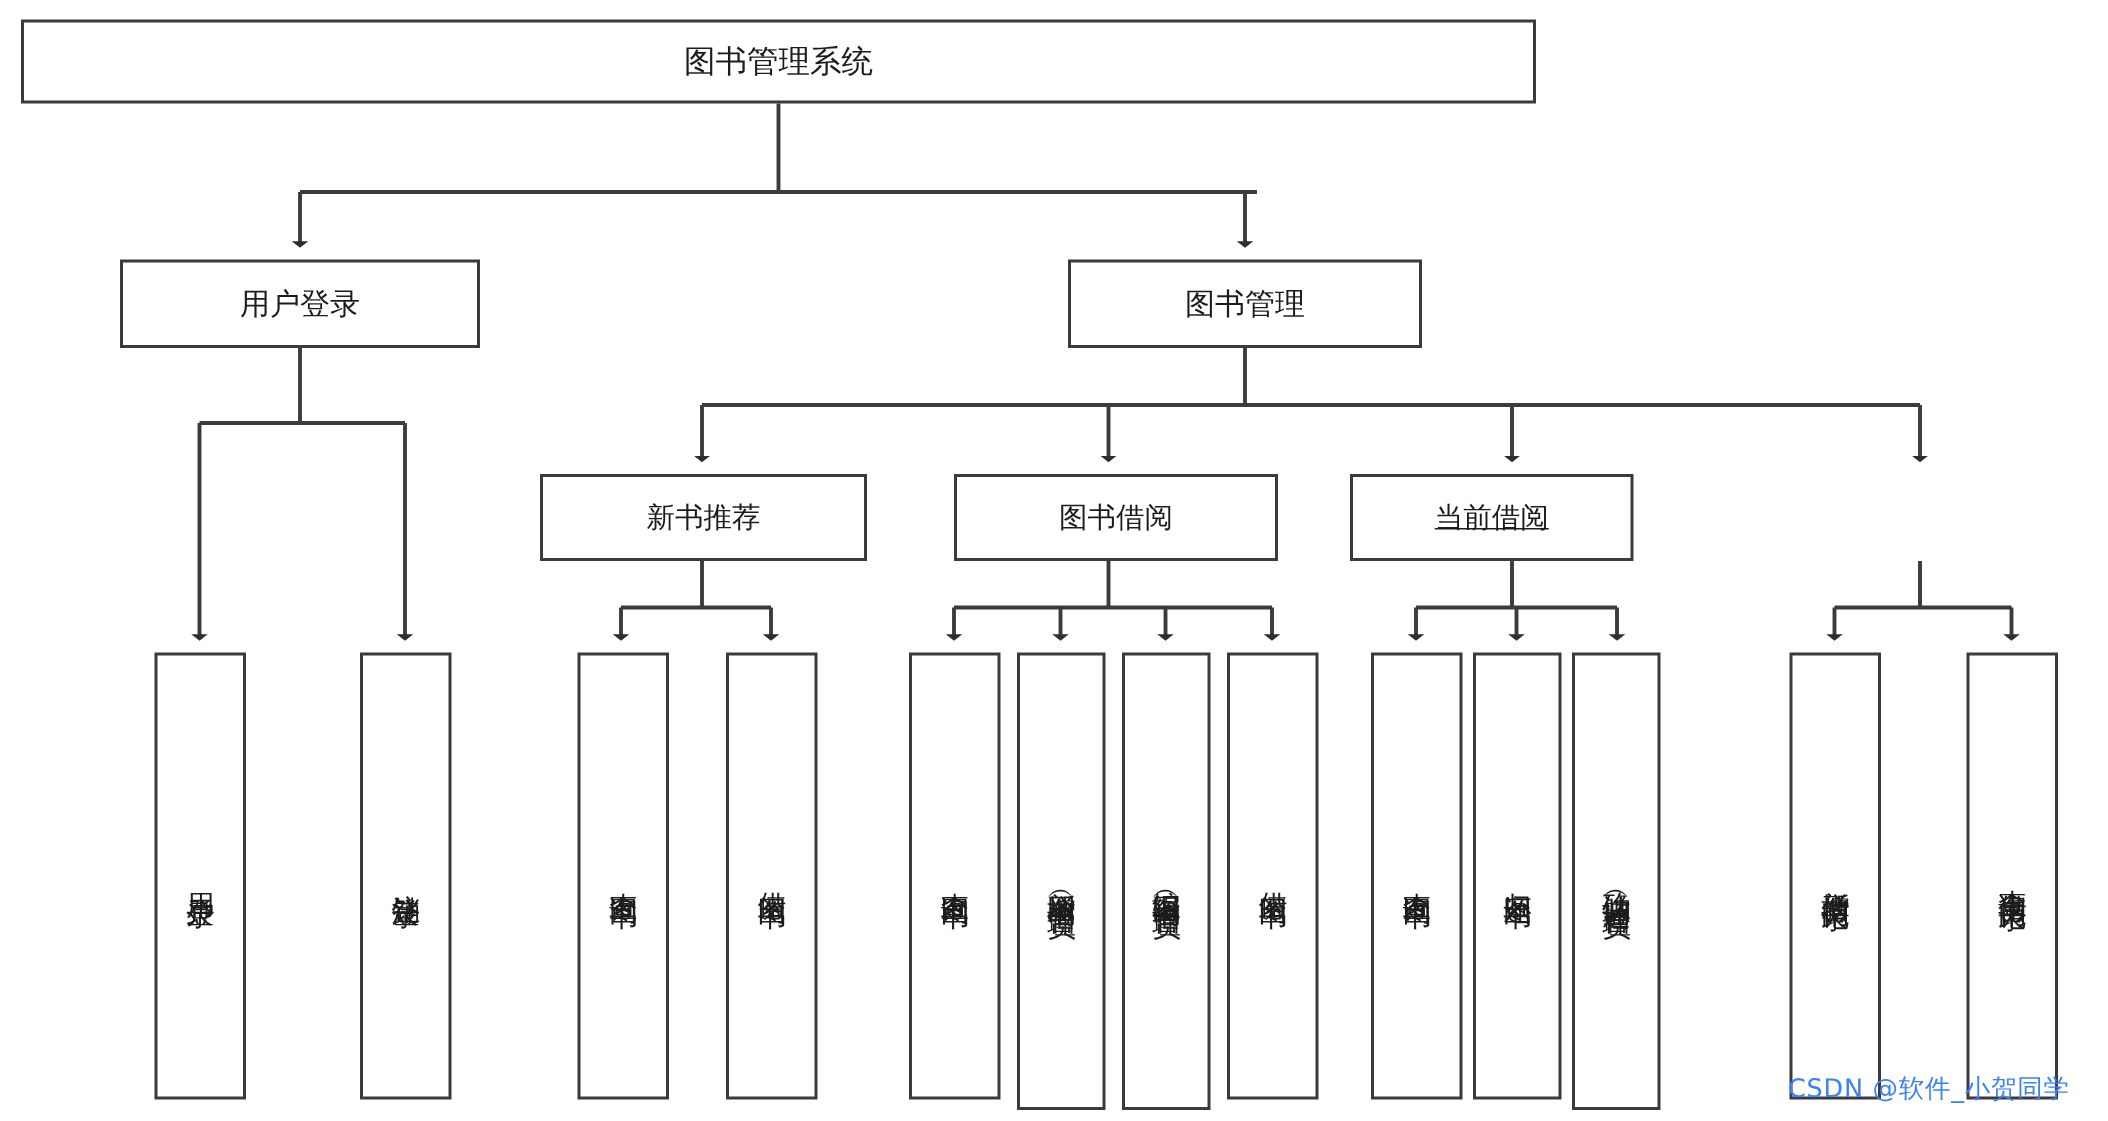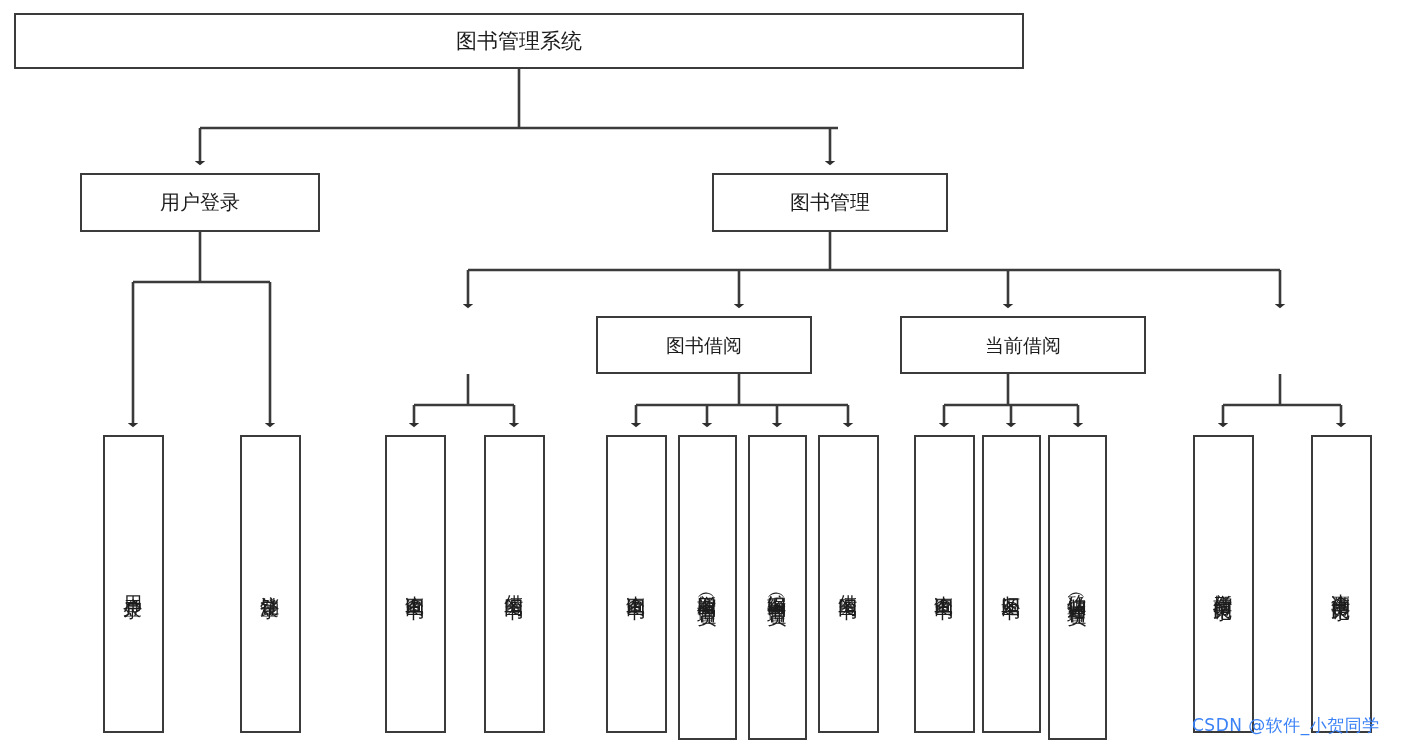--- a/index.html
+++ b/index.html
@@ -129,24 +129,27 @@
     <span class="hlabel">图书管理系统</span>
   </div>
 
   <div class="node level2" style="left:80px; top:173px; width:240px; height:59px;">
     <span class="hlabel">用户登录</span>
   </div>
   <div class="node level2" style="left:712px; top:173px; width:236px; height:59px;">
     <span class="hlabel">图书管理</span>
   </div>
 
-  <div class="node level3" style="left:596px; top:316px; width:216px; height:58px;">
+  <div class="node level3" style="left:360px; top:316px; width:218px; height:58px;">
+    <span class="hlabel">新书推荐</span>
+  </div>
+  <div class="node level3" style="left:636px; top:316px; width:216px; height:58px;">
     <span class="hlabel">图书借阅</span>
   </div>
-  <div class="node level3" style="left:900px; top:316px; width:246px; height:58px;">
+  <div class="node level3" style="left:900px; top:316px; width:189px; height:58px;text-decoration:underline;">
     <span class="hlabel">当前借阅</span>
   </div>
 
   <div class="node leaf" style="left:103px; top:435px; width:61px; height:298px;">
     <span class="vlabel">用户登录</span>
   </div>
   <div class="node leaf" style="left:240px; top:435px; width:61px; height:298px;">
     <span class="vlabel">注销登录</span>
   </div>
 

